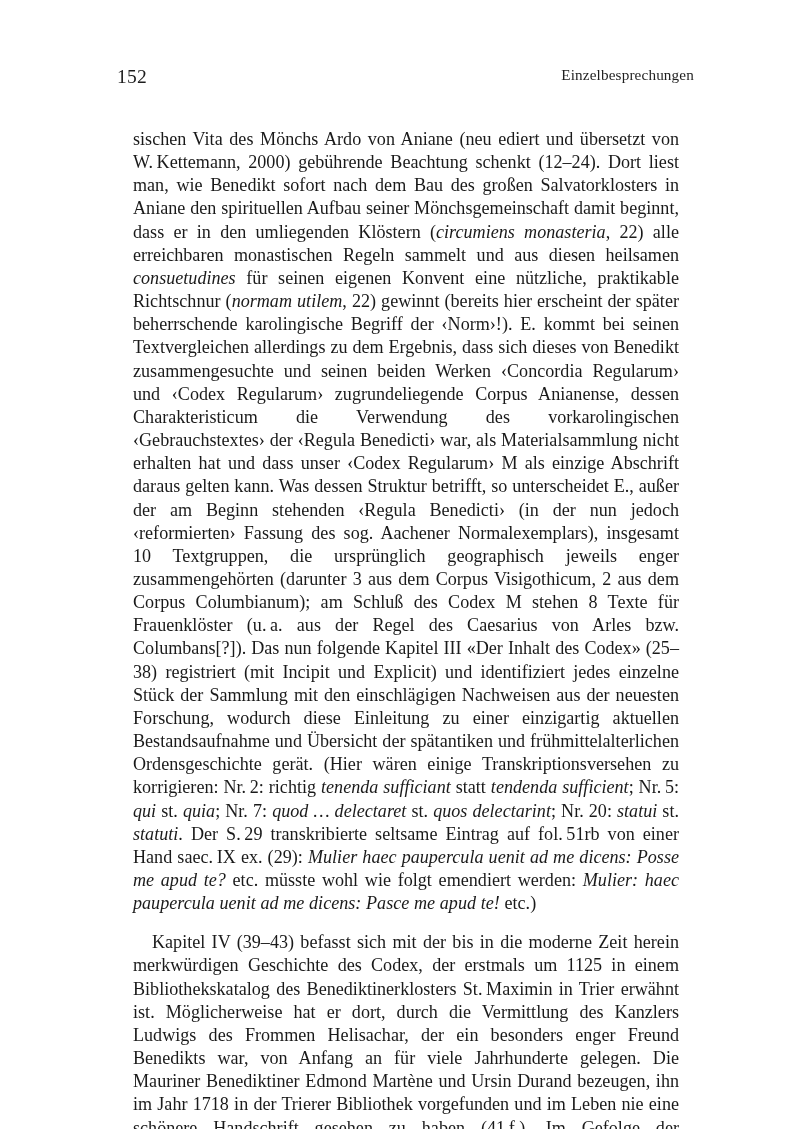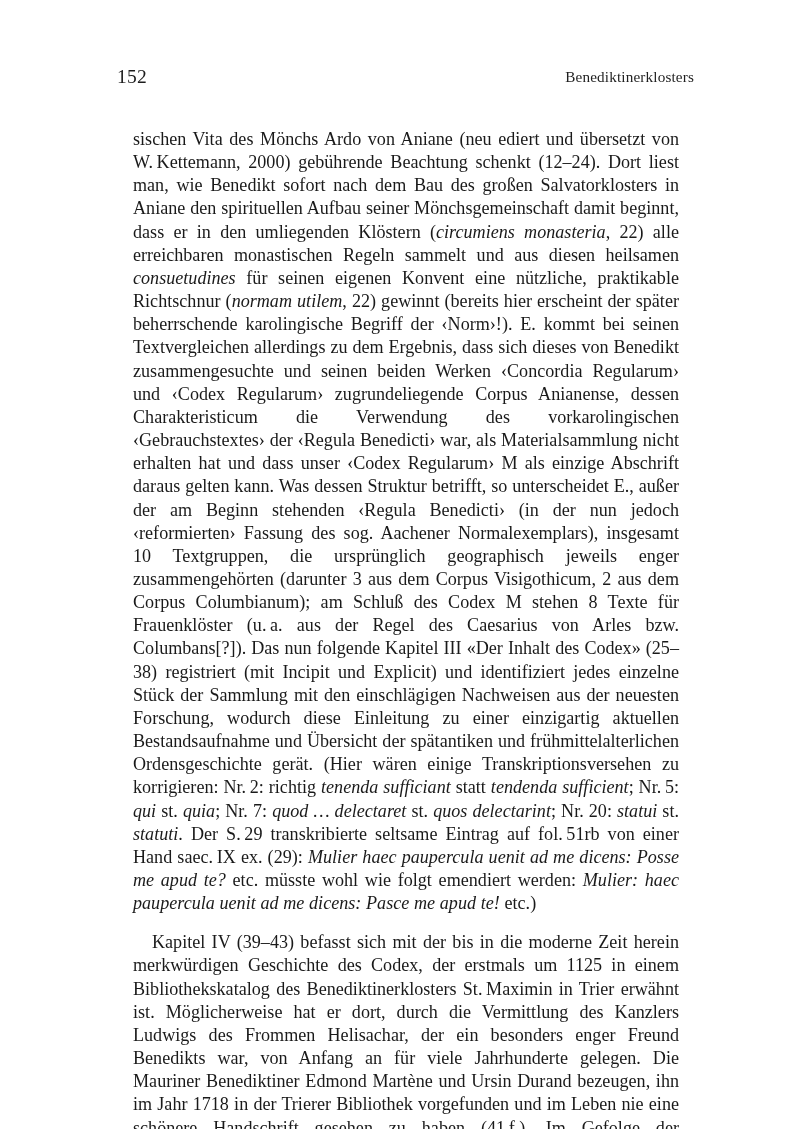--- a/index.html
+++ b/index.html
@@ -24,21 +24,21 @@
     overflow: hidden;
   }
 
   
   .running-head {
     position: absolute;
     left: 117px;
     top: 66px;
     width: 577px;
     display: flex;
-    align-items: center;
+    align-items: flex-start;
     justify-content: space-between;
   }
   .folio {
     font-size: 19.5px;
     letter-spacing: 0.2px;
     color: #1c1c1c;
   }
   .head-title {
     font-size: 15.2px;
     letter-spacing: 0.15px;
@@ -72,21 +72,21 @@
   
   .para:last-child { }
 </style>
 </head>
 <body>
 
 <div class="page">
 
   <div class="running-head">
     <span class="folio">152</span>
-    <span class="head-title">Benediktinerklosters</span>
+    <span class="head-title">Einzelbesprechungen</span>
   </div>
 
   <div class="textblock">
     <p class="para">sischen Vita des Mönchs Ardo von Aniane (neu ediert und übersetzt von W. Kettemann, 2000) gebührende Beachtung schenkt (12–24). Dort liest man, wie Benedikt sofort nach dem Bau des großen Salvatorklosters in Aniane den spirituellen Aufbau seiner Mönchsgemeinschaft damit beginnt, dass er in den umliegenden Klöstern (<i>circumiens monasteria</i>, 22) alle erreichbaren monastischen Regeln sammelt und aus diesen heilsamen <i>consuetudines</i> für seinen eigenen Konvent eine nützliche, praktikable Richtschnur (<i>normam utilem</i>, 22) gewinnt (bereits hier erscheint der später beherrschende karolingische Begriff der ‹Norm›!). E. kommt bei seinen Textvergleichen allerdings zu dem Ergebnis, dass sich dieses von Benedikt zusammengesuchte und seinen beiden Werken ‹Concordia Regularum› und ‹Codex Regularum› zugrundeliegende Corpus Anianense, dessen Charakteristicum die Verwendung des vorkarolingischen ‹Gebrauchstextes› der ‹Regula Benedicti› war, als Materialsammlung nicht erhalten hat und dass unser ‹Codex Regularum› M als einzige Abschrift daraus gelten kann. Was dessen Struktur betrifft, so unterscheidet E., außer der am Beginn stehenden ‹Regula Benedicti› (in der nun jedoch ‹reformierten› Fassung des sog. Aachener Normalexemplars), insgesamt 10 Textgruppen, die ursprünglich geographisch jeweils enger zusammengehörten (darunter 3 aus dem Corpus Visigothicum, 2 aus dem Corpus Columbianum); am Schluß des Codex M stehen 8 Texte für Frauenklöster (u. a. aus der Regel des Caesarius von Arles bzw. Columbans[?]). Das nun folgende Kapitel III «Der Inhalt des Codex» (25–38) registriert (mit Incipit und Explicit) und identifiziert jedes einzelne Stück der Sammlung mit den einschlägigen Nachweisen aus der neuesten Forschung, wodurch diese Einleitung zu einer einzigartig aktuellen Bestandsaufnahme und Übersicht der spätantiken und frühmittelalterlichen Ordensgeschichte gerät. (Hier wären einige Transkriptionsversehen zu korrigieren: Nr. 2: richtig <i>tenenda sufficiant</i> statt <i>tendenda sufficient</i>; Nr. 5: <i>qui</i> st. <i>quia</i>; Nr. 7: <i>quod … delectaret</i> st. <i>quos delectarint</i>; Nr. 20: <i>statui</i> st. <i>statuti</i>. Der S. 29 transkribierte seltsame Eintrag auf fol. 51rb von einer Hand saec. IX ex. (29): <i>Mulier haec paupercula uenit ad me dicens: Posse me apud te?</i> etc. müsste wohl wie folgt emendiert werden: <i>Mulier: haec paupercula uenit ad me dicens: Pasce me apud te!</i> etc.)</p>
     <p class="para indent">Kapitel IV (39–43) befasst sich mit der bis in die moderne Zeit herein merkwürdigen Geschichte des Codex, der erstmals um 1125 in einem Bibliothekskatalog des Benediktinerklosters St. Maximin in Trier erwähnt ist. Möglicherweise hat er dort, durch die Vermittlung des Kanzlers Ludwigs des Frommen Helisachar, der ein besonders enger Freund Benedikts war, von Anfang an für viele Jahrhunderte gelegen. Die Mauriner Benediktiner Edmond Martène und Ursin Durand bezeugen, ihn im Jahr 1718 in der Trierer Bibliothek vorgefunden und im Leben nie eine schönere Handschrift gesehen zu haben (41 f.). Im Gefolge der französischen Revolutionswirren verschwindet M auf nicht ganz geklärte Weise aus dem Blickfeld der Wissenschaft, um 1902 in einem Verkaufskatalog von 87 Hss. aus dem Nachlass des «berühmten, aber stets umstrittenen rheinischen Publizisten, Gelehrten und Sammlers Johann Joseph von Görres (1776–1848)» (42) wieder aufzutauchen. Ludwig Traube und Heribert Plenkers, die als Erforscher der Textgeschichte der Benediktregel schon lange auf der Jagd nach M waren, befürchteten seinen Abgang ins Ausland, und Traube</p>
   </div>
 
 </div>
 
 </body></html>

